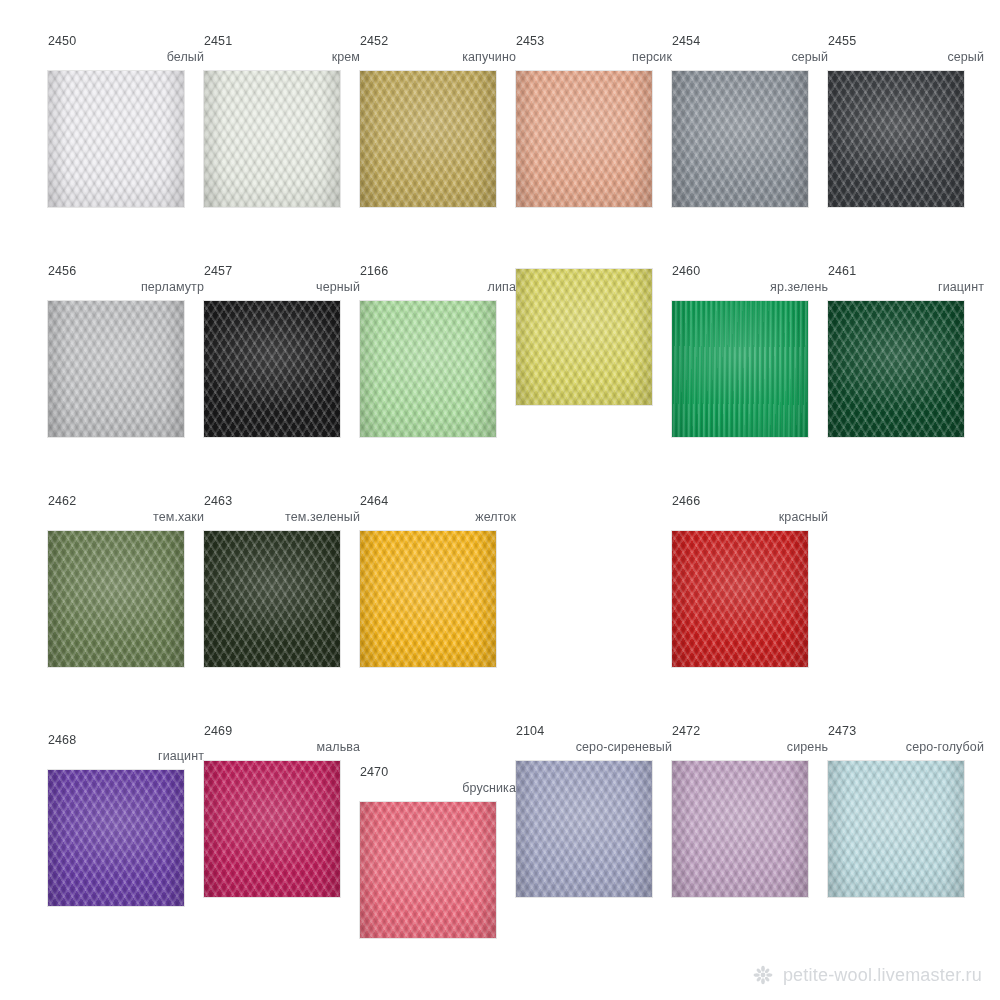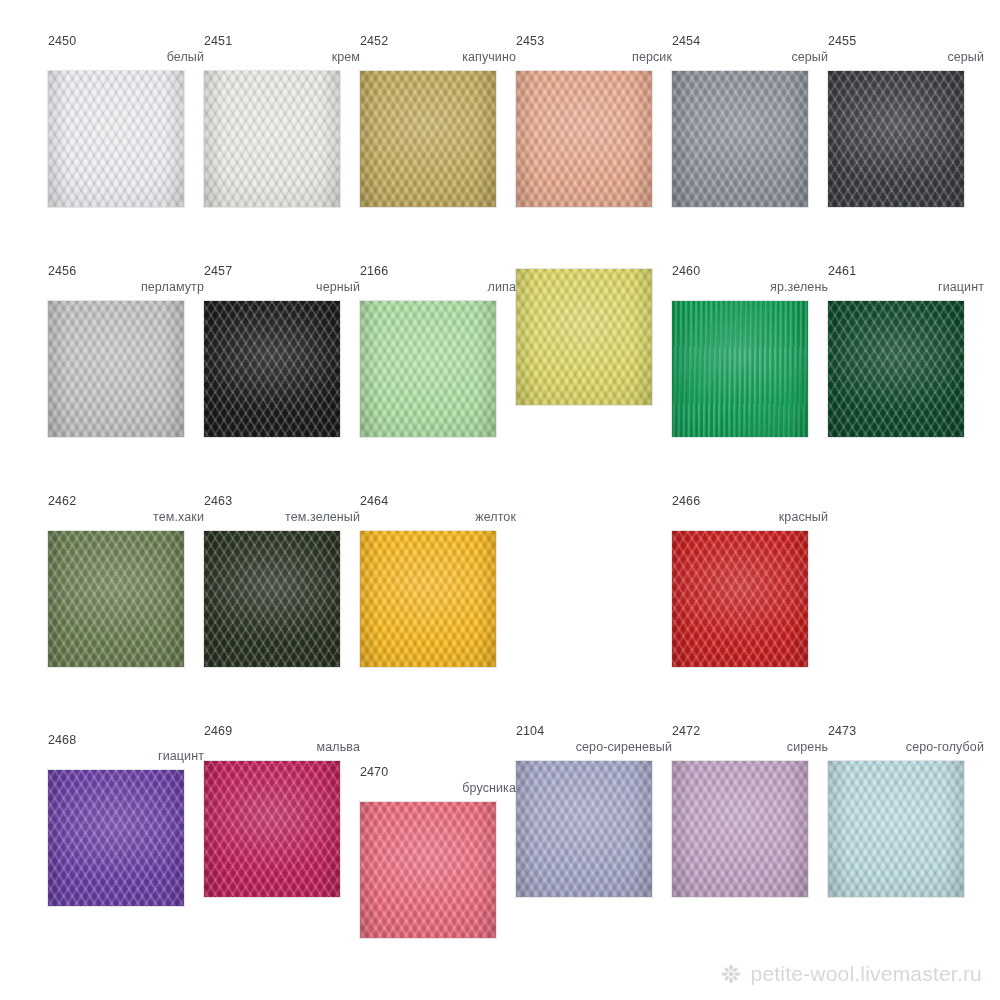--- a/index.html
+++ b/index.html
@@ -114,21 +114,21 @@
   #watermark{
     position:absolute;
     right:18px;
     bottom:14px;
     display:flex;
     align-items:center;
     gap:9px;
     opacity:.95;
   }
   #watermark .wm-text{
-    font-size:21px;
+    font-size:18px;
     color:#d3d6da;
     letter-spacing:.2px;
     white-space:nowrap;
   }
   #watermark .wm-icon{
     width:22px;height:22px;
     display:block;
     color:#d3d6da;
   }
 </style>

